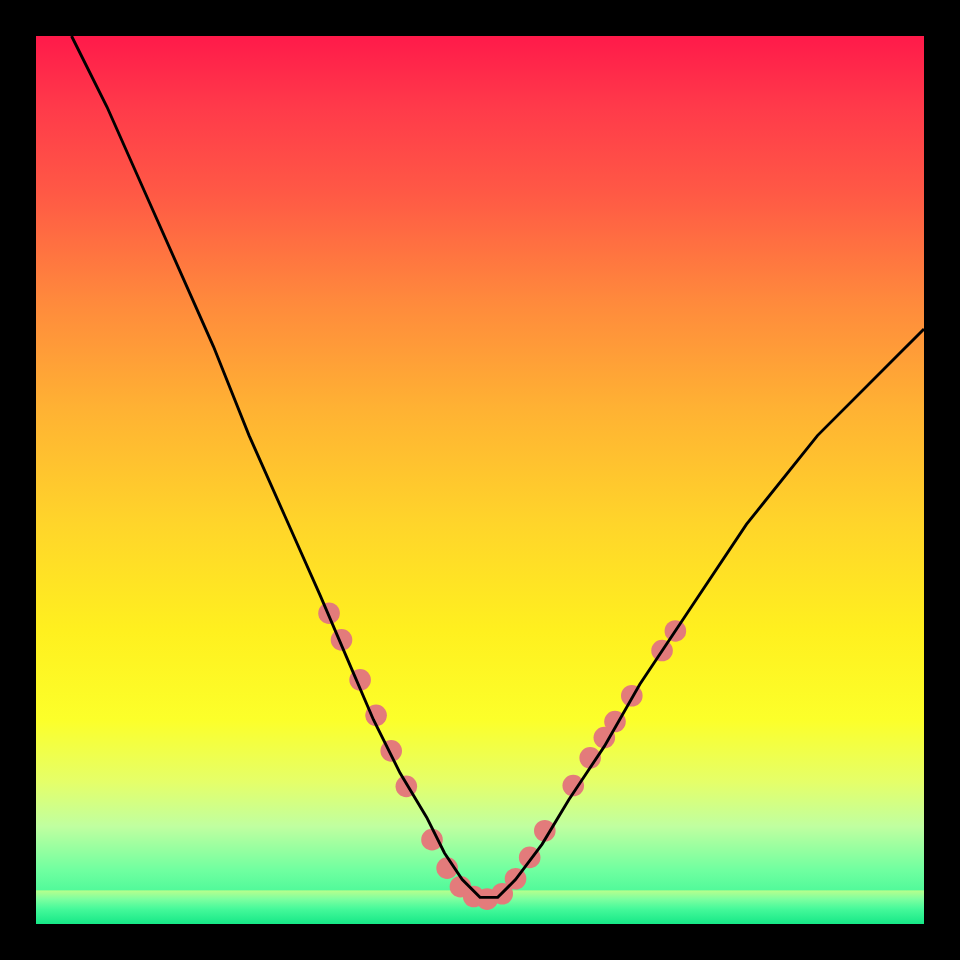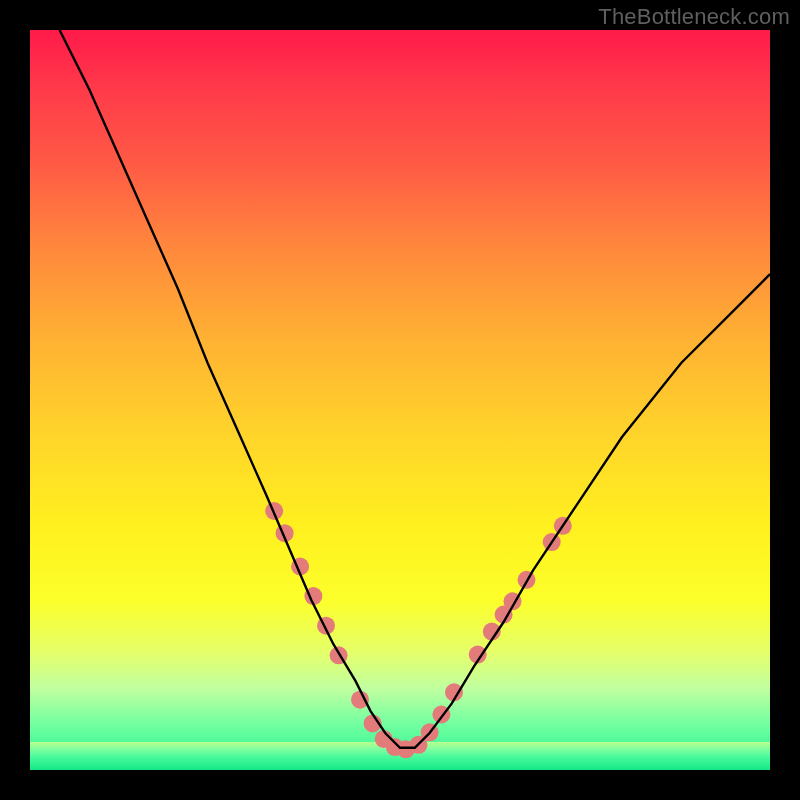--- a/index.html
+++ b/index.html
@@ -63,21 +63,20 @@
     left: 0; top: 0;
     width: 740px;
     height: 740px;
     overflow: visible;
   }
 </style>
 </head>
 <body>
 
 <div class="stage">
-  <div class="watermark">TheBottleneck.com</div>
 
   <div class="plot-area">
     <div class="green-strip"></div>
     <svg class="curve" viewBox="0 0 740 740" preserveAspectRatio="none">
       <g id="markers-g">
           <circle cx="244.2" cy="481.0" r="9" fill="#e37b7b" stroke="#d46a6a" stroke-width="0"></circle>
           <circle cx="254.6" cy="503.2" r="9" fill="#e37b7b" stroke="#d46a6a" stroke-width="0"></circle>
           <circle cx="270.1" cy="536.5" r="9" fill="#e37b7b" stroke="#d46a6a" stroke-width="0"></circle>
           <circle cx="283.4" cy="566.1" r="9" fill="#e37b7b" stroke="#d46a6a" stroke-width="0"></circle>
           <circle cx="296.0" cy="595.7" r="9" fill="#e37b7b" stroke="#d46a6a" stroke-width="0"></circle>

